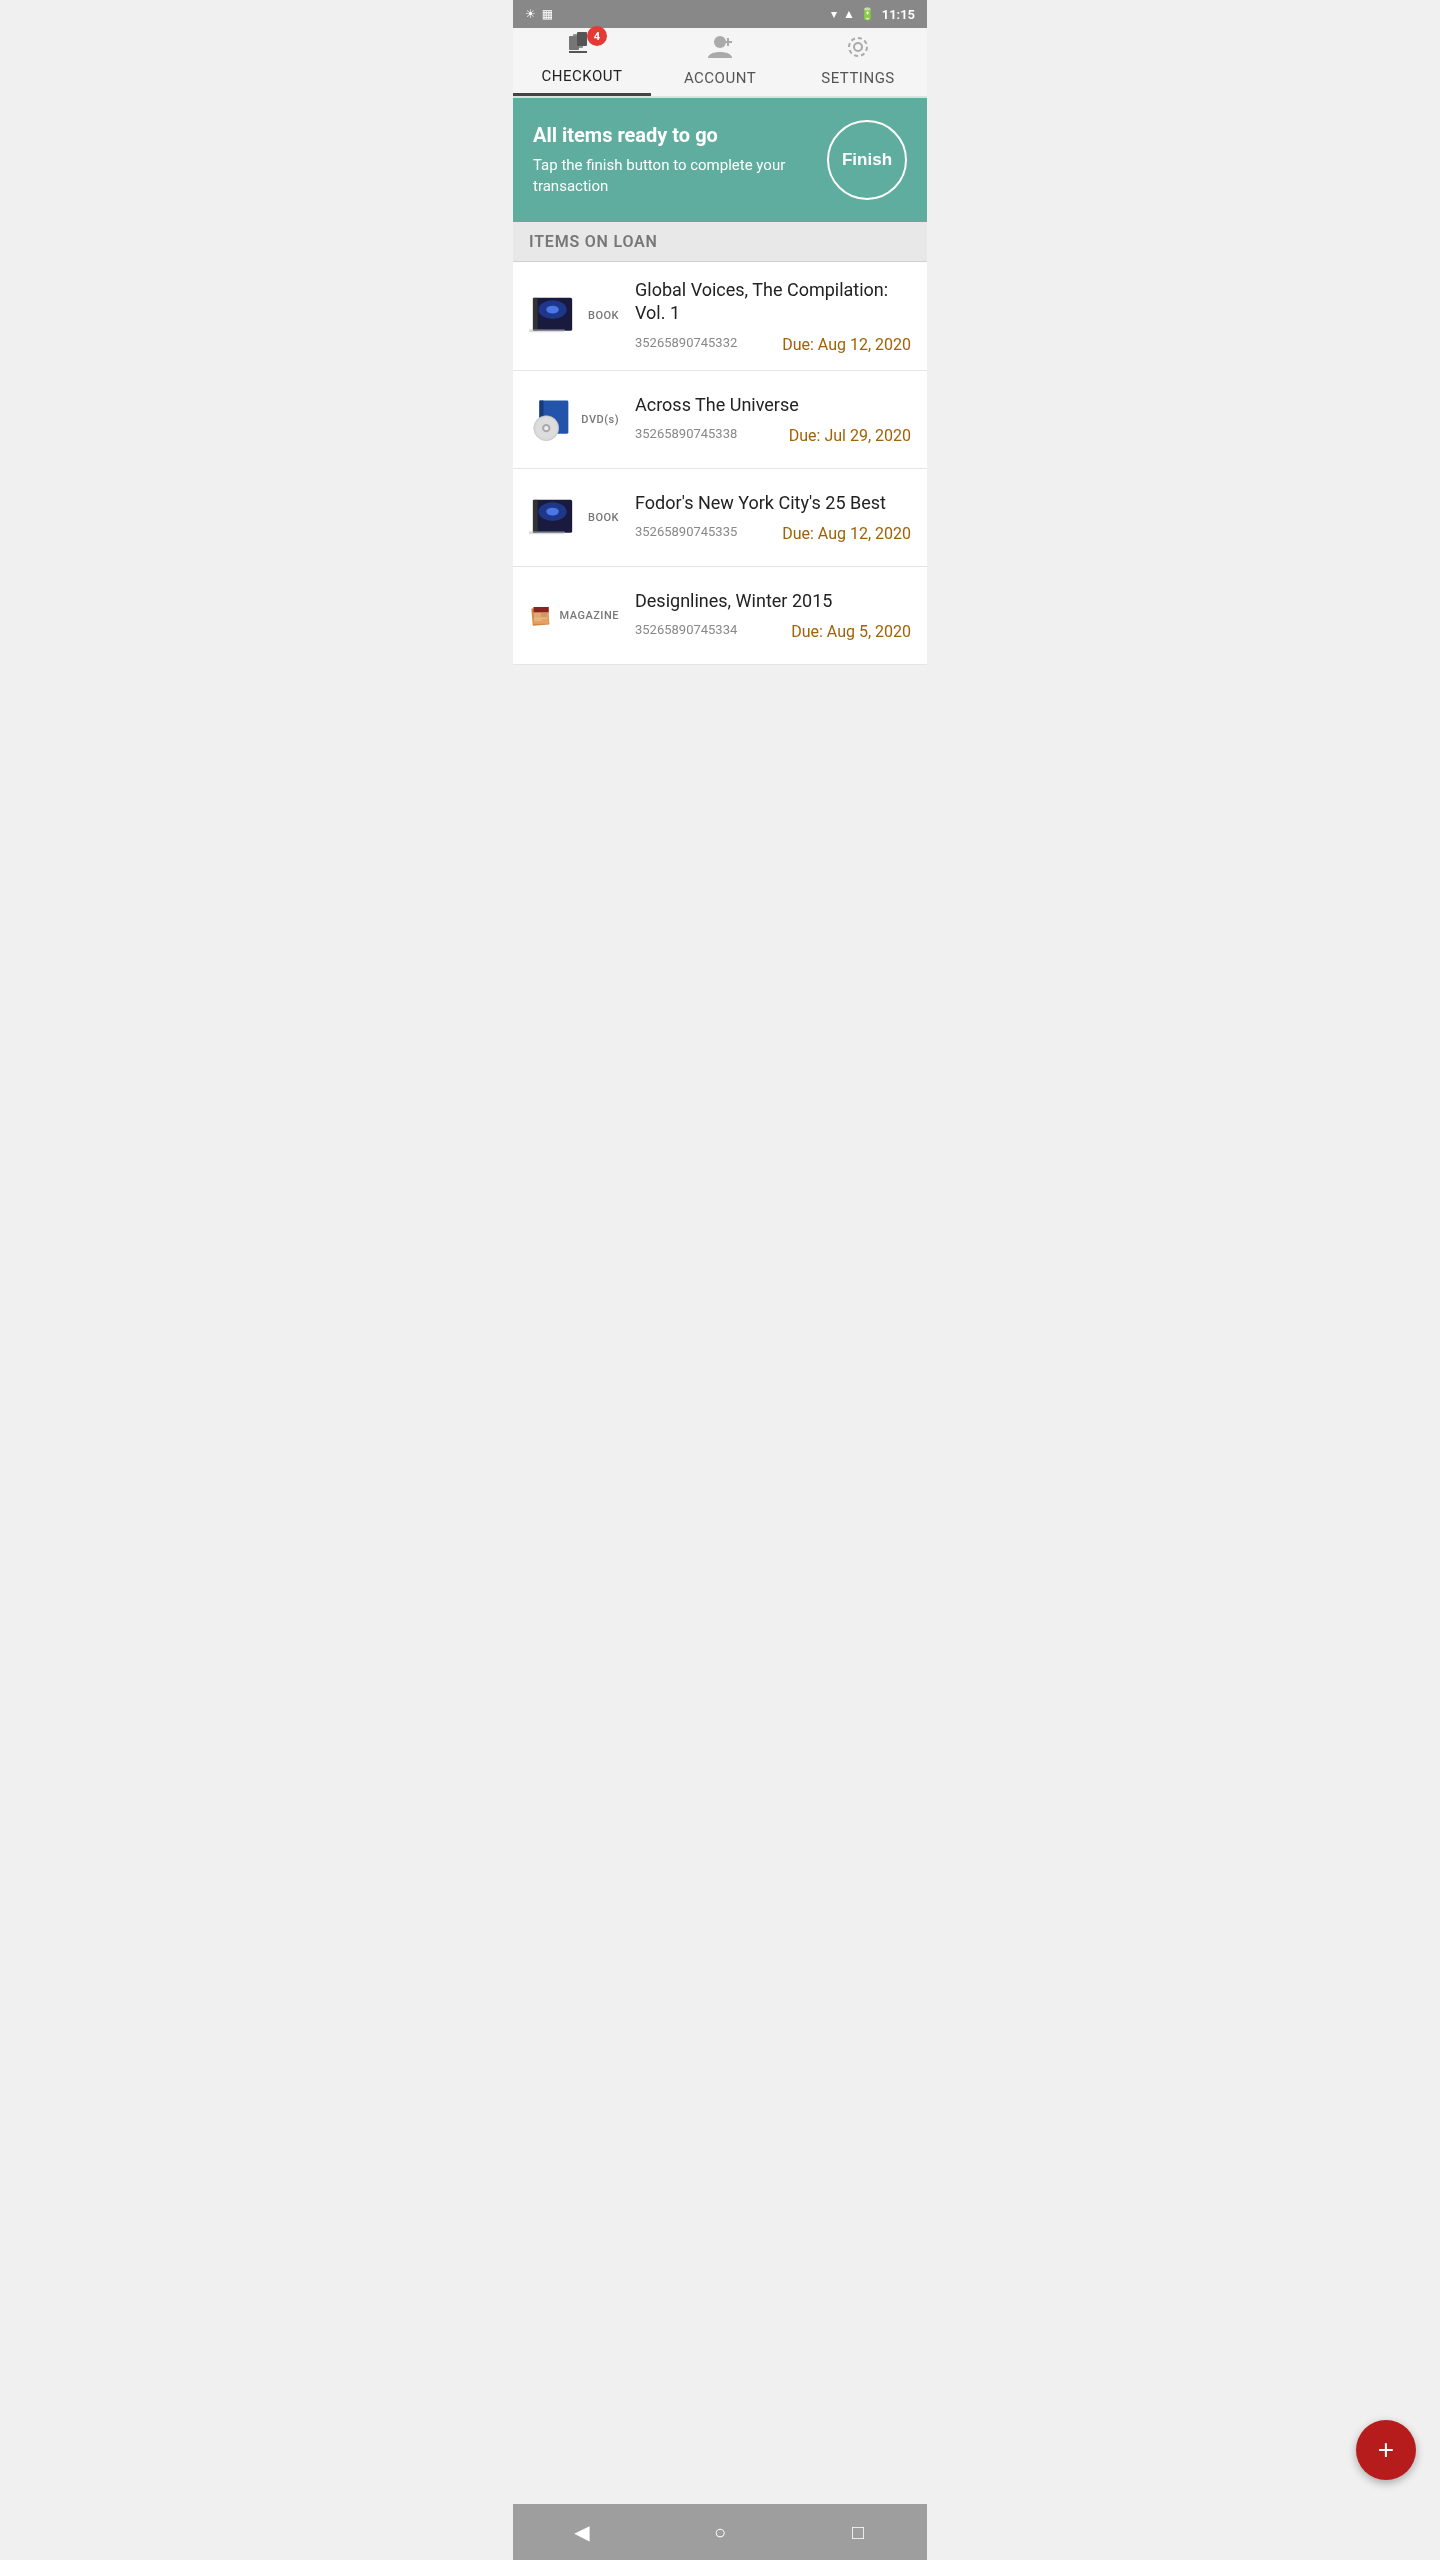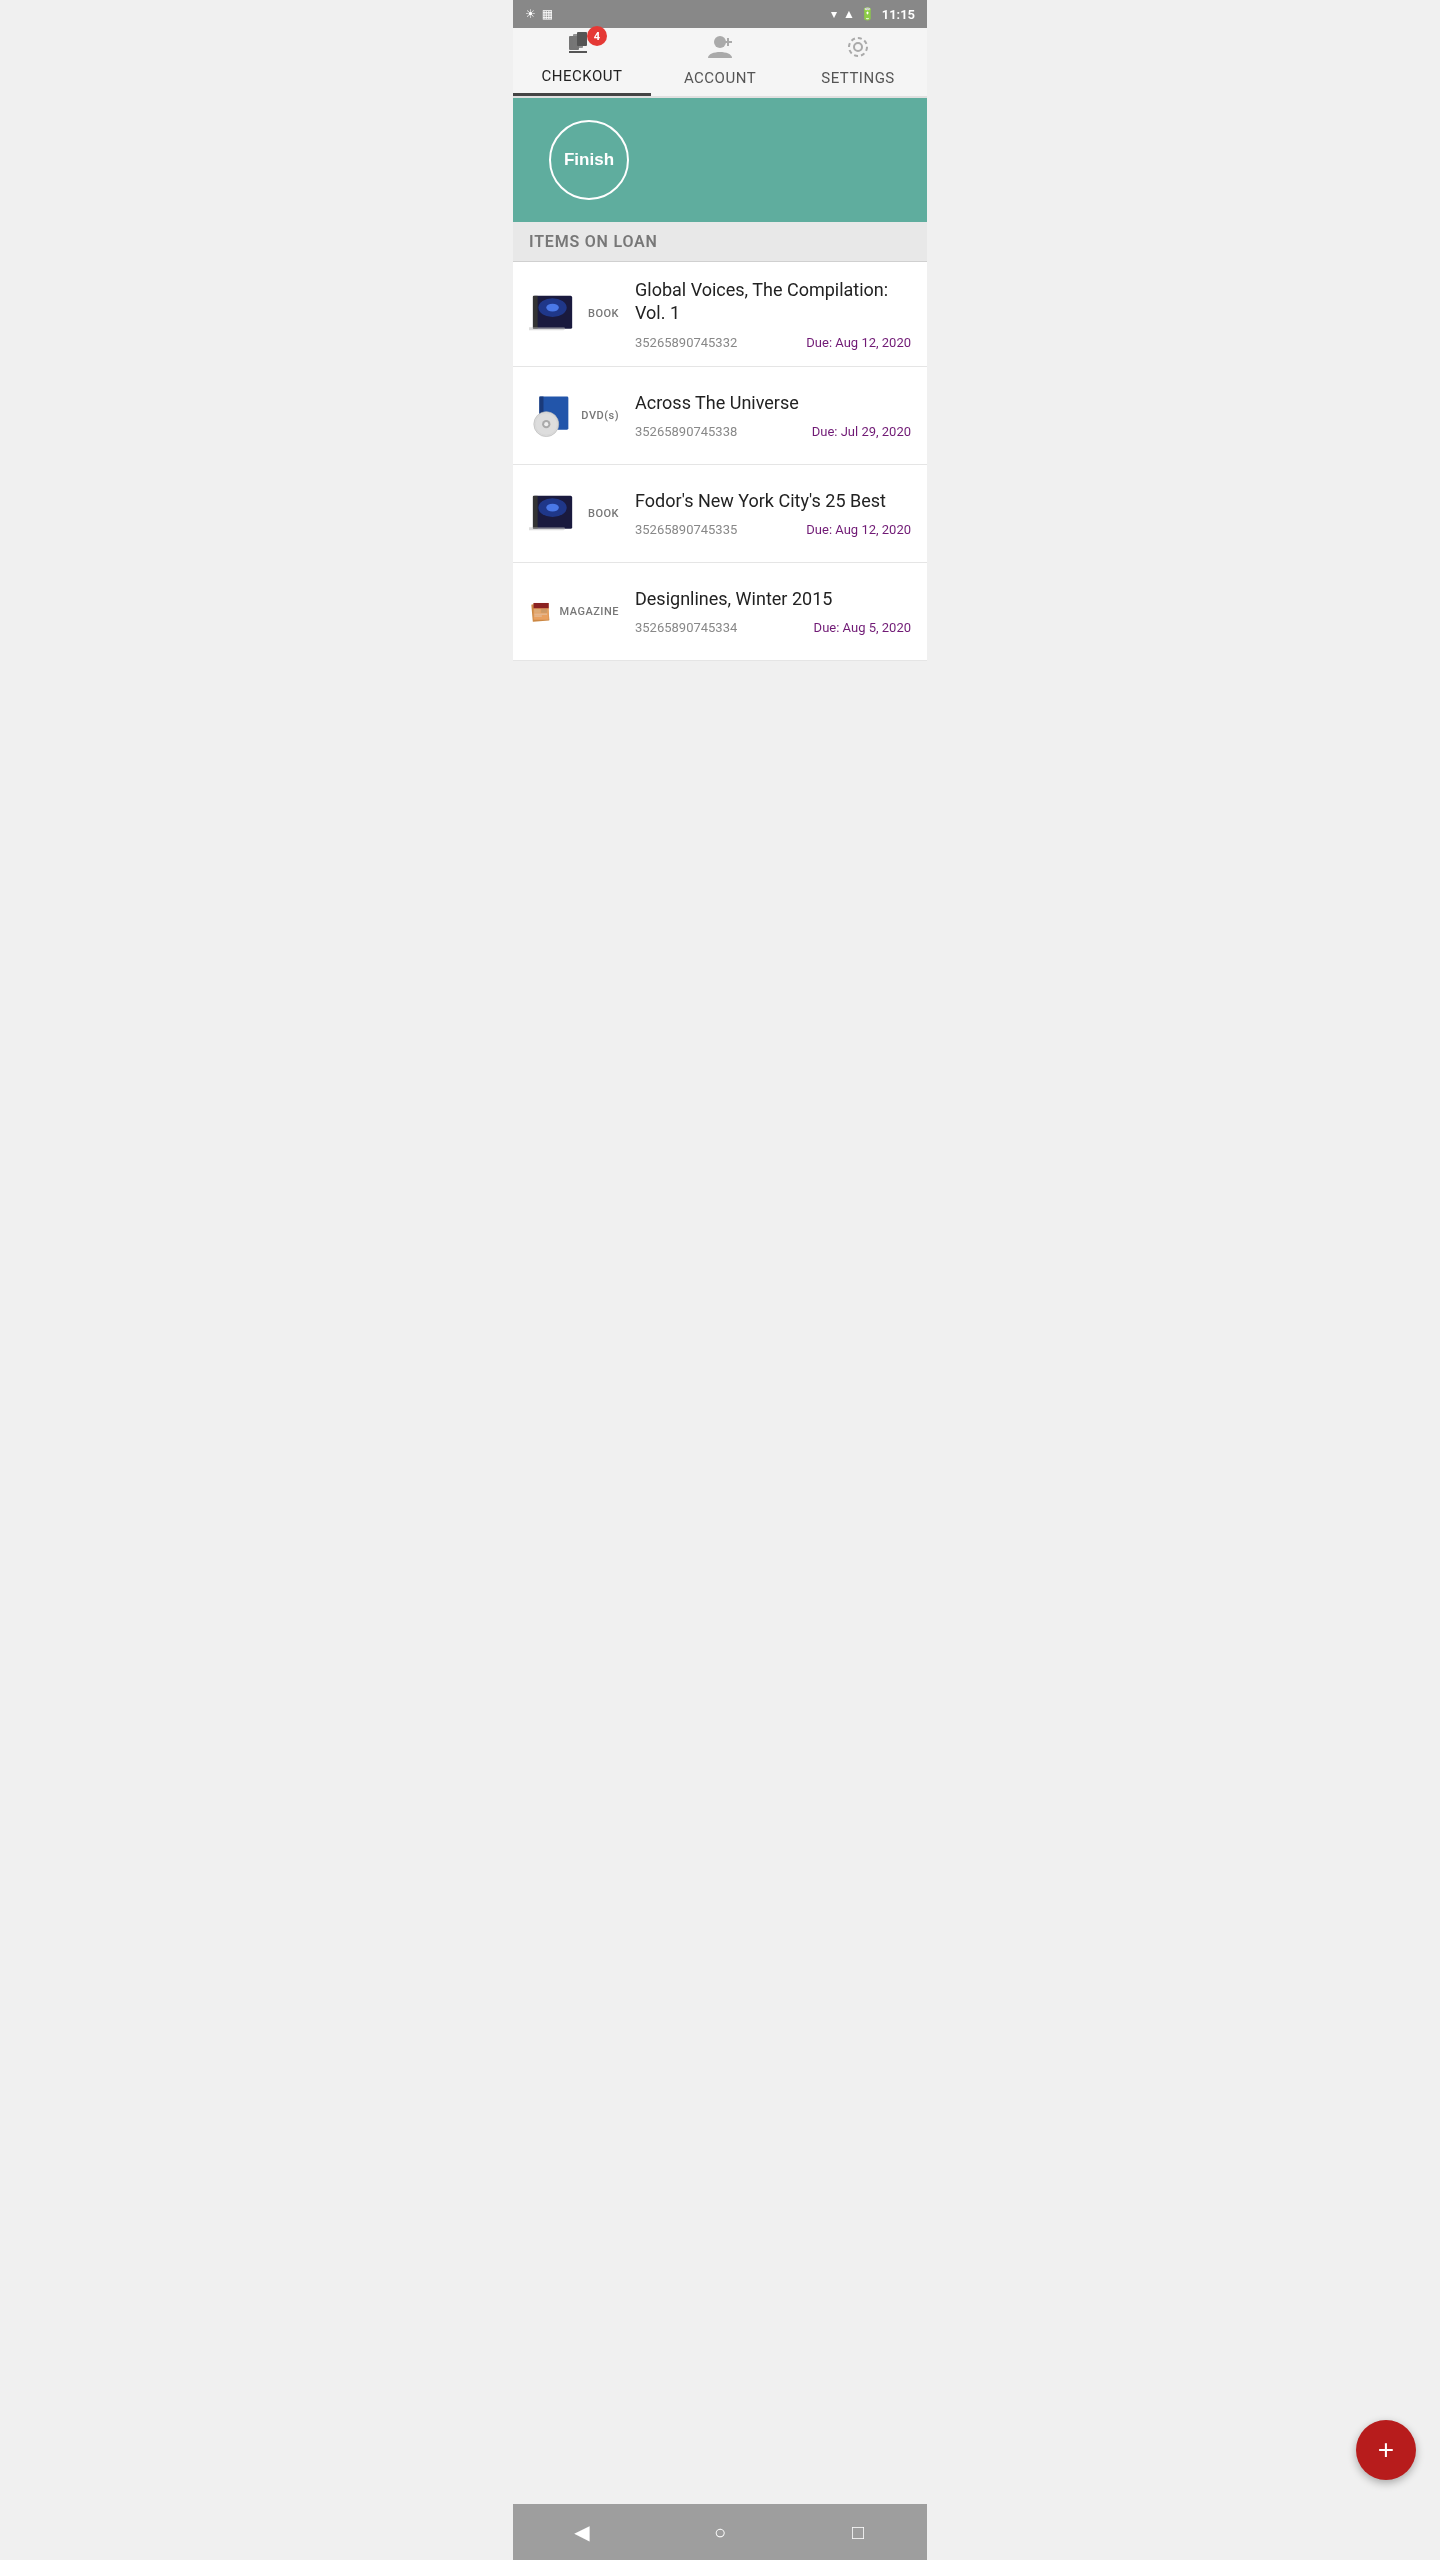--- a/index.html
+++ b/index.html
@@ -183,22 +183,22 @@
     .item-meta {
       display: flex;
       justify-content: space-between;
       align-items: flex-start;
     }
     .item-barcode {
       font-size: 13px;
       color: #888;
     }
     .item-due {
-      font-size: 13px;
-      color: #701a75;
+      font-size: 16px;
+      color: #a16207;
     }
 
     
     .book-icon {
       width: 70px;
       height: 65px;
     }
     .dvd-icon {
       width: 70px;
       height: 65px;
@@ -305,20 +305,24 @@
       <svg width="26" height="26" viewBox="0 0 26 26" fill="none">
         <circle cx="13" cy="13" r="4" stroke="#aaa" stroke-width="2" fill="none"></circle>
         <circle cx="13" cy="13" r="9" stroke="#aaa" stroke-width="2" fill="none" stroke-dasharray="4 3"></circle>
       </svg>
     </div>
     <span class="tab-label">SETTINGS</span>
   </div>
 </div>
 
 <div class="banner">
+  <div class="banner-text">
+    <div class="banner-title">All items ready to go</div>
+    <div class="banner-subtitle">Tap the finish button to complete your transaction</div>
+  </div>
   <button class="finish-btn">Finish</button>
 </div>
 
 <div class="section-header">
   <span class="section-header-text">ITEMS ON LOAN</span>
 </div>
 
 <div class="loan-list">
 
   <div class="loan-item">

